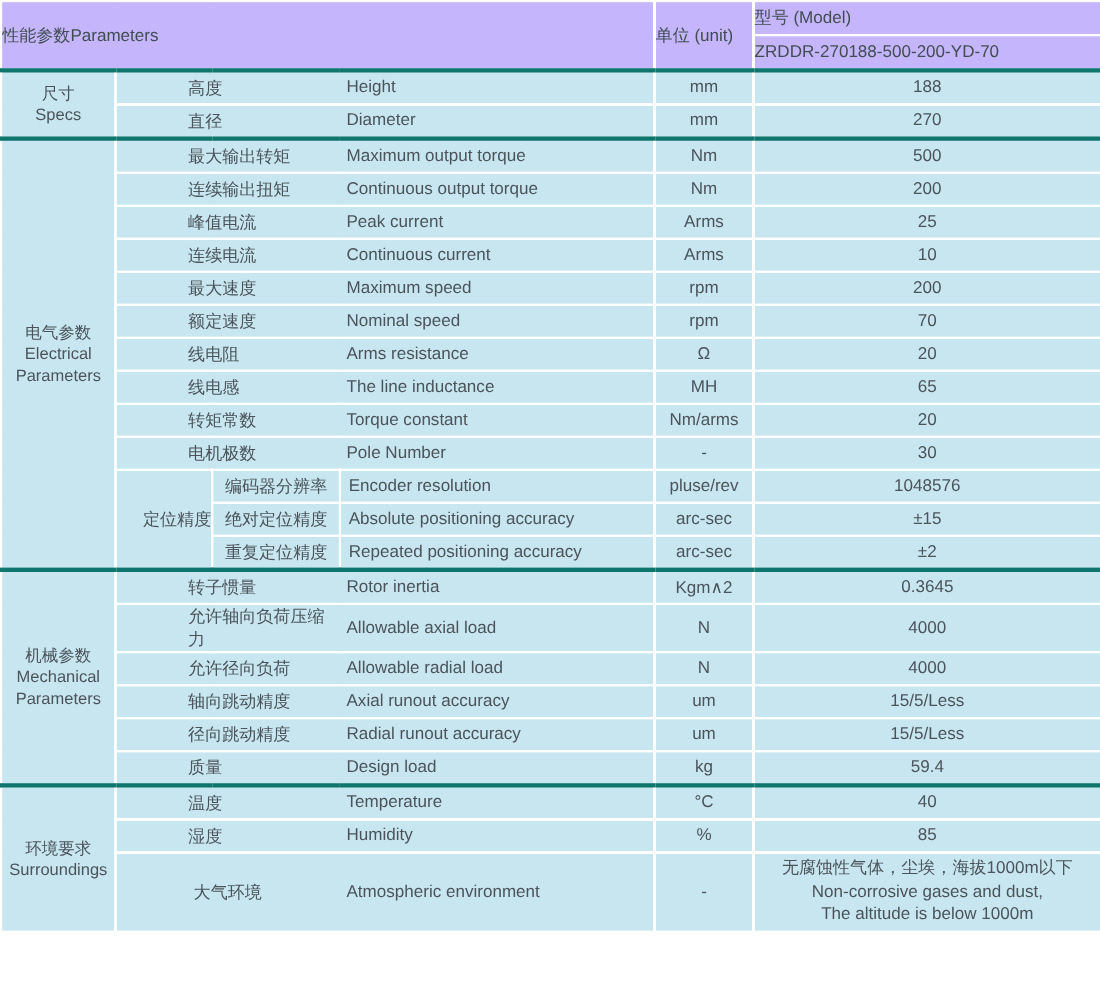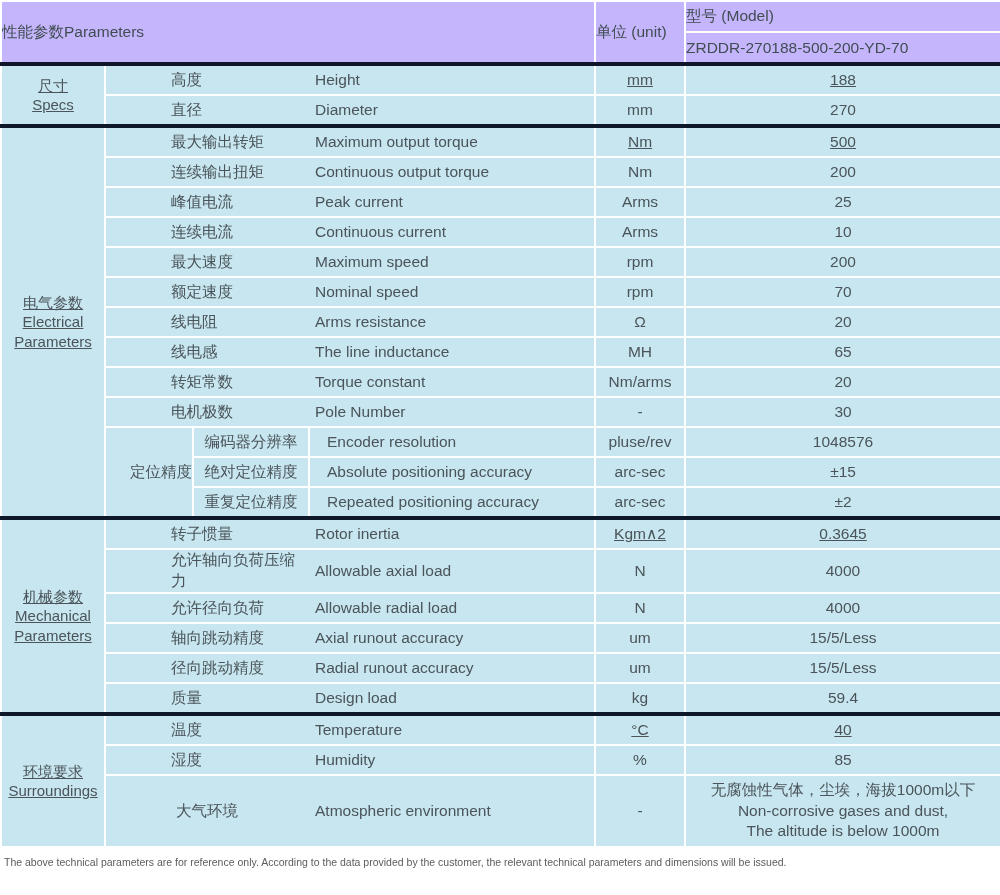--- a/index.html
+++ b/index.html
@@ -33,21 +33,21 @@
   thead th {
     background: #c4b5fd;
     height: 29px;
     color: #414d52;
     text-align: left;
   }
   tbody td {
     background: #c8e6ef;
     height: 28px;
   }
-  tr.section-start td { border-top: 4px solid #0f172a; text-decoration: underline; }
+  tr.section-start td { border-top: 4px solid #0f766e; }
 
   td.cat {
     text-align: center;
     line-height: 1.3;
     font-size: 15px;
   }
   td.label { padding: 0; }
   td.label .zh {
     display: inline-block;
     width: 202px;
@@ -59,21 +59,21 @@
     padding-left: 0;
     text-align: center;
   }
   td.label .enspan {
     display: inline-block;
     padding-left: 7px;
     vertical-align: middle;
   }
   td.grp    { text-align: right; }
   td.zh-sub { text-align: center; margin-top: 40px; }
-  td.en     { text-align: left; padding-left: 17px; margin-top: 46px; }
+  td.en     { text-align: left; padding-left: 7px; margin-top: 46px; }
   td.unit   { text-align: center; }
   td.val    { text-align: center; line-height: 1.35; }
   tr.tall td { height: 70px; }
 
   .notes {
     padding: 6px 4px 4px 4px;
     font-size: 10.5px;
     line-height: 1.55;
     color: #5c5c5c;
   }
@@ -291,15 +291,14 @@
           <td class="unit">-</td>
           <td class="val">
             <div>无腐蚀性气体，尘埃，海拔1000m以下</div>
             <div>Non-corrosive gases and dust,</div>
             <div>The altitude is below 1000m</div>
           </td>
         </tr>
       </tbody>
   </table>
   <div class="notes">
-    <div>The above technical parameters are for reference only. According to the data provided by the customer, the relevant technical parameters and dimensions will be issued.</div>
   </div>
 </div>
 
 </body></html>

